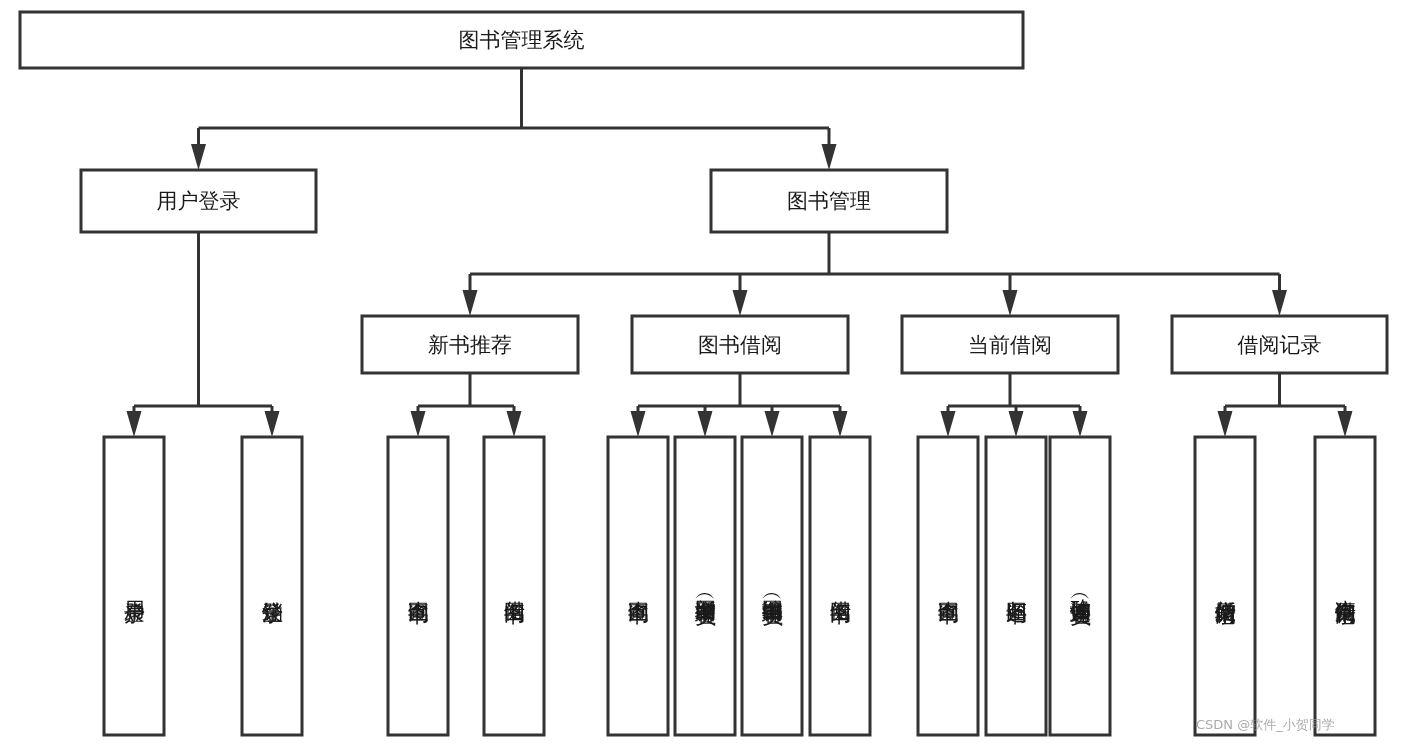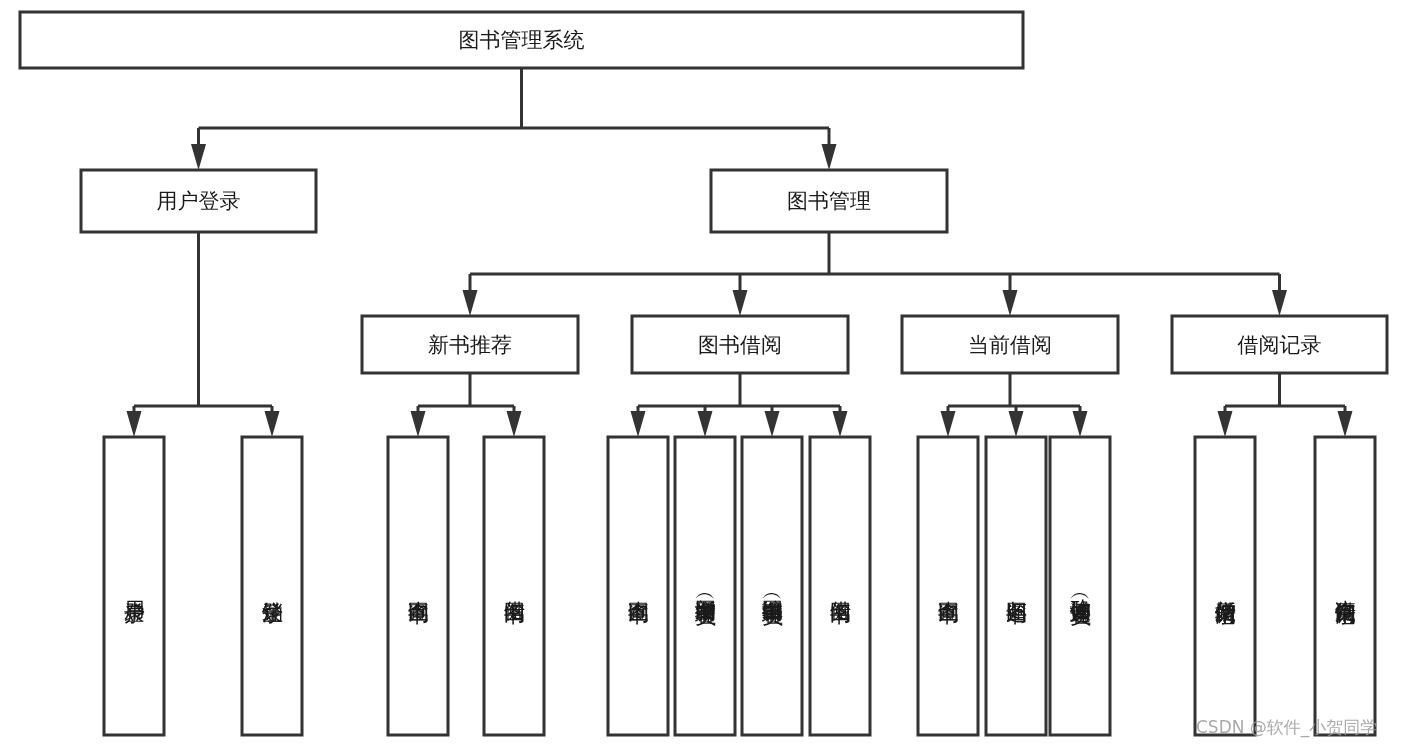--- a/index.html
+++ b/index.html
@@ -59,21 +59,21 @@
     display: flex;
     align-items: center;
     justify-content: center;
     letter-spacing: 1px;
     white-space: nowrap;
     pointer-events: none;
   }
   .watermark {
     position: absolute;
     font-family: "DejaVu Sans", "Liberation Sans", sans-serif;
-    font-size: 17px;
+    font-size: 13px;
     color: #9b9b9b;
     white-space: nowrap;
     opacity: 0.85;
   }
 </style>
 </head>
 <body>
 
 <div id="diagram-root">
   <svg class="diagram-canvas" id="svg-canvas" viewBox="0 0 1405 747" xmlns="http://www.w3.org/2000/svg">

